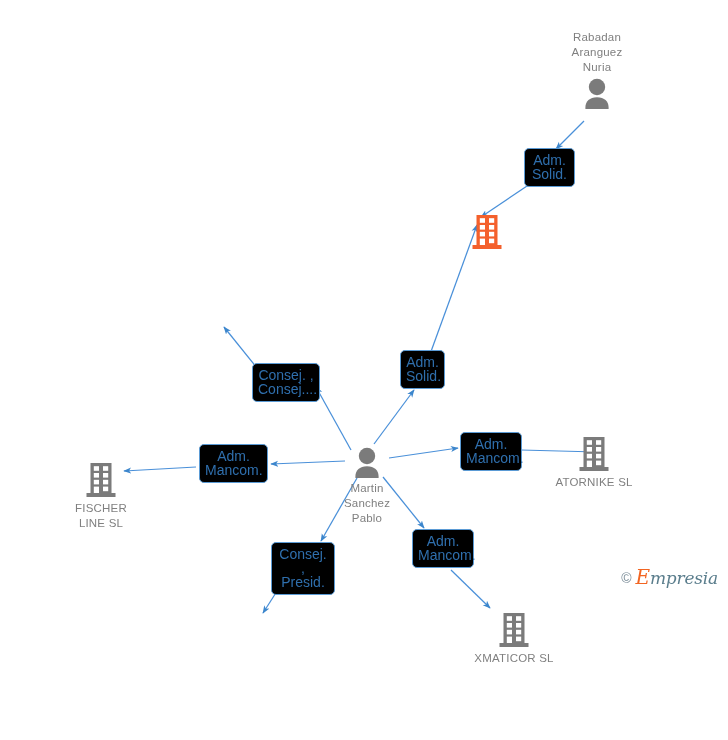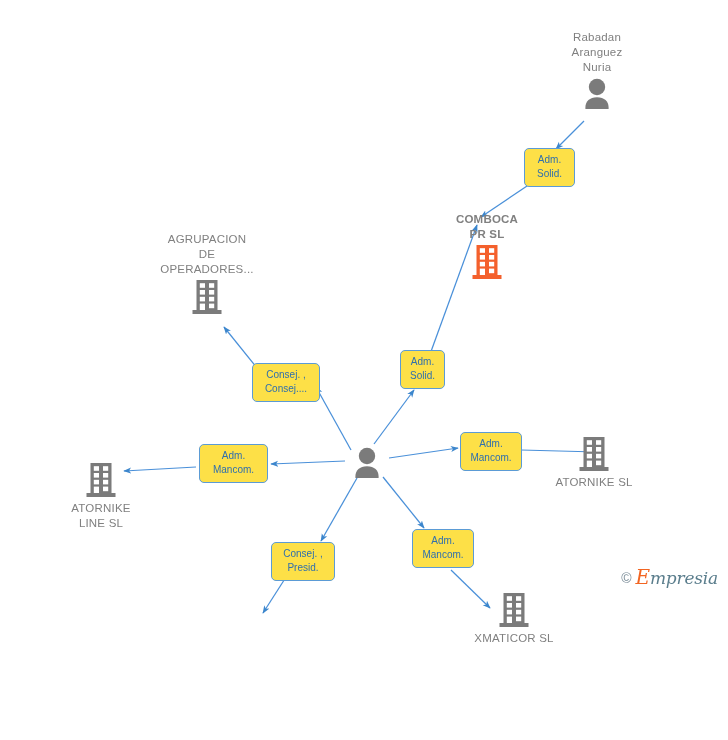--- a/index.html
+++ b/index.html
@@ -50,25 +50,25 @@
     display: block;
     margin: 0 auto;
   }
   .node.label-below .node-icon { margin-bottom: 3px; }
   .node.label-above .node-icon { margin-top: 2px; }
 
   
   .rel {
     position: absolute;
     box-sizing: border-box;
-    background: #fde047;
+    background: #000000;
     border: 1.3px solid #5b9bd5;
     border-radius: 5px;
     color: #2f6fad;
-    font-size: 10px;
+    font-size: 14px;
     line-height: 14px;
     text-align: center;
     padding: 4px 5px 5px 5px;
     white-space: pre-line;
     z-index: 5;
   }
 
   
   #watermark {
     position: absolute;
@@ -142,81 +142,63 @@
     <div class="node-label">Rabadan
 Aranguez
 Nuria</div>
     <svg class="node-icon" width="34" height="32" viewBox="0 0 34 32">
       <circle cx="17" cy="10" r="8.2" fill="#7b7b7b"></circle>
       <path d="M17 20.2c-7.4 0-11.6 4.2-11.6 10.2v1.6h23.2v-1.6c0-6-4.2-10.2-11.6-10.2z" fill="#7b7b7b"></path>
     </svg>
   </div>
 
   <div class="node label-above" style="left:487px; top:212px;">
-    <div class="node-label focal">COMBOCA
-PR  SL</div>
     <svg class="node-icon" width="30" height="36" viewBox="0 0 30 36">
       <rect x="4.5" y="1" width="21" height="30" fill="#f4602c"></rect>
       <rect x="0.5" y="31" width="29" height="4" fill="#f4602c"></rect>
       <g fill="#ffffff">
         <rect x="7.8" y="4.2" width="5.2" height="4.6"></rect>
         <rect x="17" y="4.2" width="5.2" height="4.6"></rect>
         <rect x="7.8" y="11" width="5.2" height="4.6"></rect>
         <rect x="17" y="11" width="5.2" height="4.6"></rect>
         <rect x="7.8" y="17.8" width="5.2" height="4.6"></rect>
         <rect x="17" y="17.8" width="5.2" height="4.6"></rect>
         <rect x="7.8" y="24.6" width="5.2" height="6.4"></rect>
         <rect x="17" y="24.6" width="5.2" height="4.6"></rect>
       </g>
     </svg>
   </div>
 
-  <div class="node label-above" style="left:207px; top:232px;">
-    <div class="node-label">AGRUPACION
-DE
-OPERADORES...</div>
-    <svg class="node-icon" width="30" height="36" viewBox="0 0 30 36">
-      <rect x="4.5" y="1" width="21" height="30" fill="#7b7b7b"></rect>
-      <rect x="0.5" y="31" width="29" height="4" fill="#7b7b7b"></rect>
-      <g fill="#ffffff">
-        <rect x="7.8" y="4.2" width="5.2" height="4.6"></rect>
-        <rect x="17" y="4.2" width="5.2" height="4.6"></rect>
-        <rect x="7.8" y="11" width="5.2" height="4.6"></rect>
-        <rect x="17" y="11" width="5.2" height="4.6"></rect>
-        <rect x="7.8" y="17.8" width="5.2" height="4.6"></rect>
-        <rect x="17" y="17.8" width="5.2" height="4.6"></rect>
-        <rect x="7.8" y="24.6" width="5.2" height="6.4"></rect>
-        <rect x="17" y="24.6" width="5.2" height="4.6"></rect>
-      </g>
-    </svg>
-  </div>
 
   <div class="node label-below" style="left:367px; top:446px;">
     <svg class="node-icon" width="34" height="32" viewBox="0 0 34 32">
       <circle cx="17" cy="10" r="8.2" fill="#7b7b7b"></circle>
       <path d="M17 20.2c-7.4 0-11.6 4.2-11.6 10.2v1.6h23.2v-1.6c0-6-4.2-10.2-11.6-10.2z" fill="#7b7b7b"></path>
     </svg>
+    <div class="node-label">Martin
+Sanchez
+Pablo</div>
   </div>
 
   <div class="node label-below" style="left:101px; top:462px;">
     <svg class="node-icon" width="30" height="36" viewBox="0 0 30 36">
       <rect x="4.5" y="1" width="21" height="30" fill="#7b7b7b"></rect>
       <rect x="0.5" y="31" width="29" height="4" fill="#7b7b7b"></rect>
       <g fill="#ffffff">
         <rect x="7.8" y="4.2" width="5.2" height="4.6"></rect>
         <rect x="17" y="4.2" width="5.2" height="4.6"></rect>
         <rect x="7.8" y="11" width="5.2" height="4.6"></rect>
         <rect x="17" y="11" width="5.2" height="4.6"></rect>
         <rect x="7.8" y="17.8" width="5.2" height="4.6"></rect>
         <rect x="17" y="17.8" width="5.2" height="4.6"></rect>
         <rect x="7.8" y="24.6" width="5.2" height="6.4"></rect>
         <rect x="17" y="24.6" width="5.2" height="4.6"></rect>
       </g>
     </svg>
-    <div class="node-label">ATORNIKE
+    <div class="node-label">FISCHER
 LINE  SL</div>
   </div>
 
   <div class="node label-below" style="left:594px; top:436px;">
     <svg class="node-icon" width="30" height="36" viewBox="0 0 30 36">
       <rect x="4.5" y="1" width="21" height="30" fill="#7b7b7b"></rect>
       <rect x="0.5" y="31" width="29" height="4" fill="#7b7b7b"></rect>
       <g fill="#ffffff">
         <rect x="7.8" y="4.2" width="5.2" height="4.6"></rect>
         <rect x="17" y="4.2" width="5.2" height="4.6"></rect>
@@ -225,21 +207,21 @@
         <rect x="7.8" y="17.8" width="5.2" height="4.6"></rect>
         <rect x="17" y="17.8" width="5.2" height="4.6"></rect>
         <rect x="7.8" y="24.6" width="5.2" height="6.4"></rect>
         <rect x="17" y="24.6" width="5.2" height="4.6"></rect>
       </g>
     </svg>
     <div class="node-label">ATORNIKE  SL</div>
   </div>
 
 
-  <div class="node label-below" style="left:514px; top:592px;">
+  <div class="node label-below" style="left:514px; top:612px;">
     <svg class="node-icon" width="30" height="36" viewBox="0 0 30 36">
       <rect x="4.5" y="1" width="21" height="30" fill="#7b7b7b"></rect>
       <rect x="0.5" y="31" width="29" height="4" fill="#7b7b7b"></rect>
       <g fill="#ffffff">
         <rect x="7.8" y="4.2" width="5.2" height="4.6"></rect>
         <rect x="17" y="4.2" width="5.2" height="4.6"></rect>
         <rect x="7.8" y="11" width="5.2" height="4.6"></rect>
         <rect x="17" y="11" width="5.2" height="4.6"></rect>
         <rect x="7.8" y="17.8" width="5.2" height="4.6"></rect>
         <rect x="17" y="17.8" width="5.2" height="4.6"></rect>

